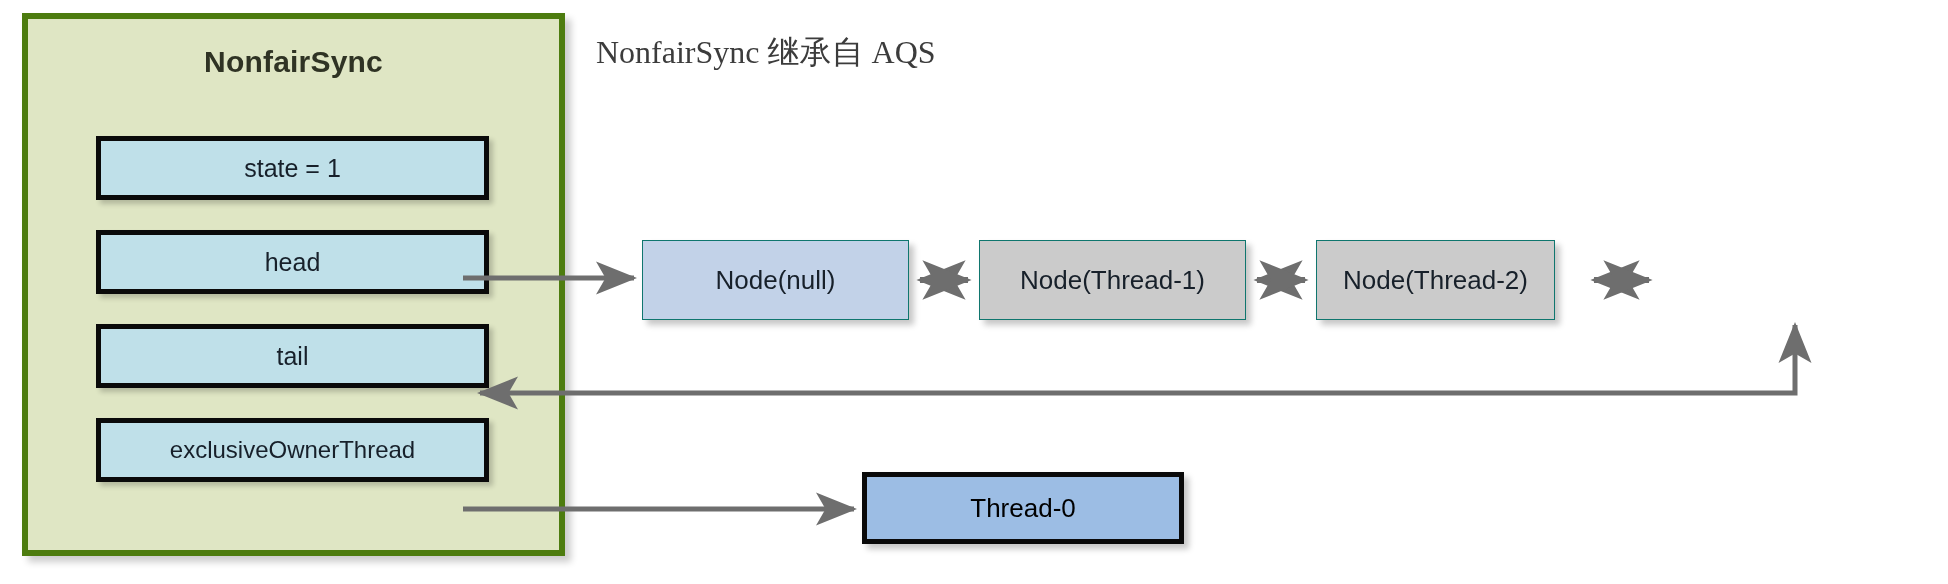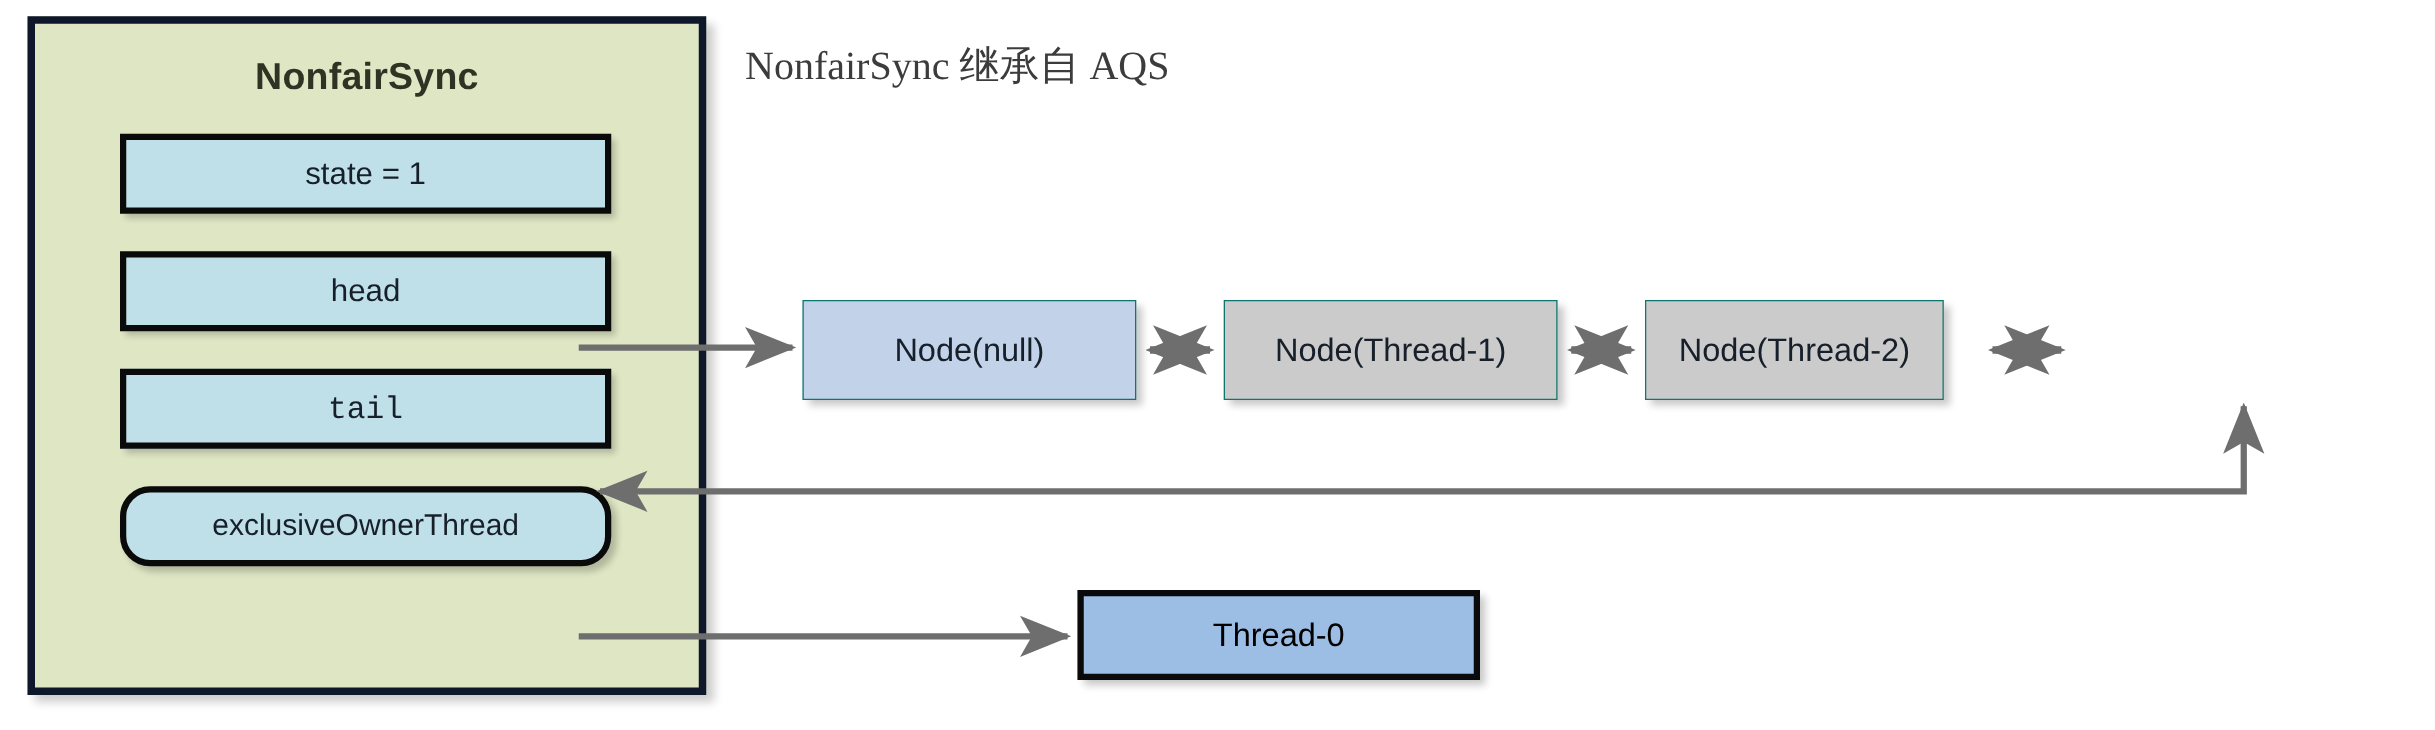--- a/index.html
+++ b/index.html
@@ -21,21 +21,21 @@
   }
 
   
   .sync-panel {
     position: absolute;
     left: 22px;
     top: 13px;
     width: 543px;
     height: 543px;
     background: #dfe6c4;
-    border: 6px solid #0f172a;
+    border: 6px solid #4d7c0f;
     box-sizing: border-box;
     box-shadow: 6px 6px 7px rgba(0,0,0,0.20);
   }
   .sync-title {
     position: absolute;
     left: 0;
     top: 26px;
     width: 100%;
     text-align: center;
     font-size: 30px;
@@ -52,24 +52,25 @@
     height: 64px;
     background: #bfe0e9;
     border: 5px solid #0a0a0a;
     box-sizing: border-box;
     box-shadow: 4px 4px 5px rgba(0,0,0,0.20);
     display: flex;
     align-items: center;
     justify-content: center;
     font-size: 25px;
     color: #17202a;
+    margin-top: 29px;
   }
   .field-box.f0 { top: 88px; }
   .field-box.f1 { top: 182px; }
-  .field-box.f2 { top: 276px; font-family: Liberation Mono, monospace; }
+  .field-box.f2 { top: 276px; }
   .field-box.f3 { top: 370px; }
   .field-box.small { font-size: 24px; }
 
   
   .caption {
     position: absolute;
     left: 596px;
     top: 31px;
     font-size: 32px;
     color: #3c3c3c;
@@ -129,21 +130,21 @@
 <body>
 
 <div id="stage" style="background: rgb(255, 255, 255);">
 
   <div class="sync-panel" style="background: rgb(223, 230, 196);">
     <div class="sync-title">NonfairSync</div>
 
     <div class="field-box f0" style="background: rgb(191, 224, 233);">state = 1</div>
     <div class="field-box f1" style="background: rgb(191, 224, 233);">head</div>
     <div class="field-box f2" style="background: rgb(191, 224, 233);">tail</div>
-    <div class="field-box f3 small" style="background: rgb(191, 224, 233); border-radius: 24px;">exclusiveOwnerThread</div>
+    <div class="field-box f3 small" style="background: rgb(191, 224, 233);">exclusiveOwnerThread</div>
   </div>
 
   <div class="caption" style="color: rgb(60, 60, 60);">NonfairSync 继承自 AQS</div>
 
   <div class="node-box n0" style="background: rgb(194, 210, 232);">Node(null)</div>
   <div class="node-box n1" style="background: rgb(203, 203, 203); text-align: right;">Node(Thread-1)</div>
   <div class="node-box n2" style="background: rgb(203, 203, 203);">Node(Thread-2)</div>
 
   <div class="thread-box" style="background: rgb(156, 189, 228);">Thread-0</div>
 

